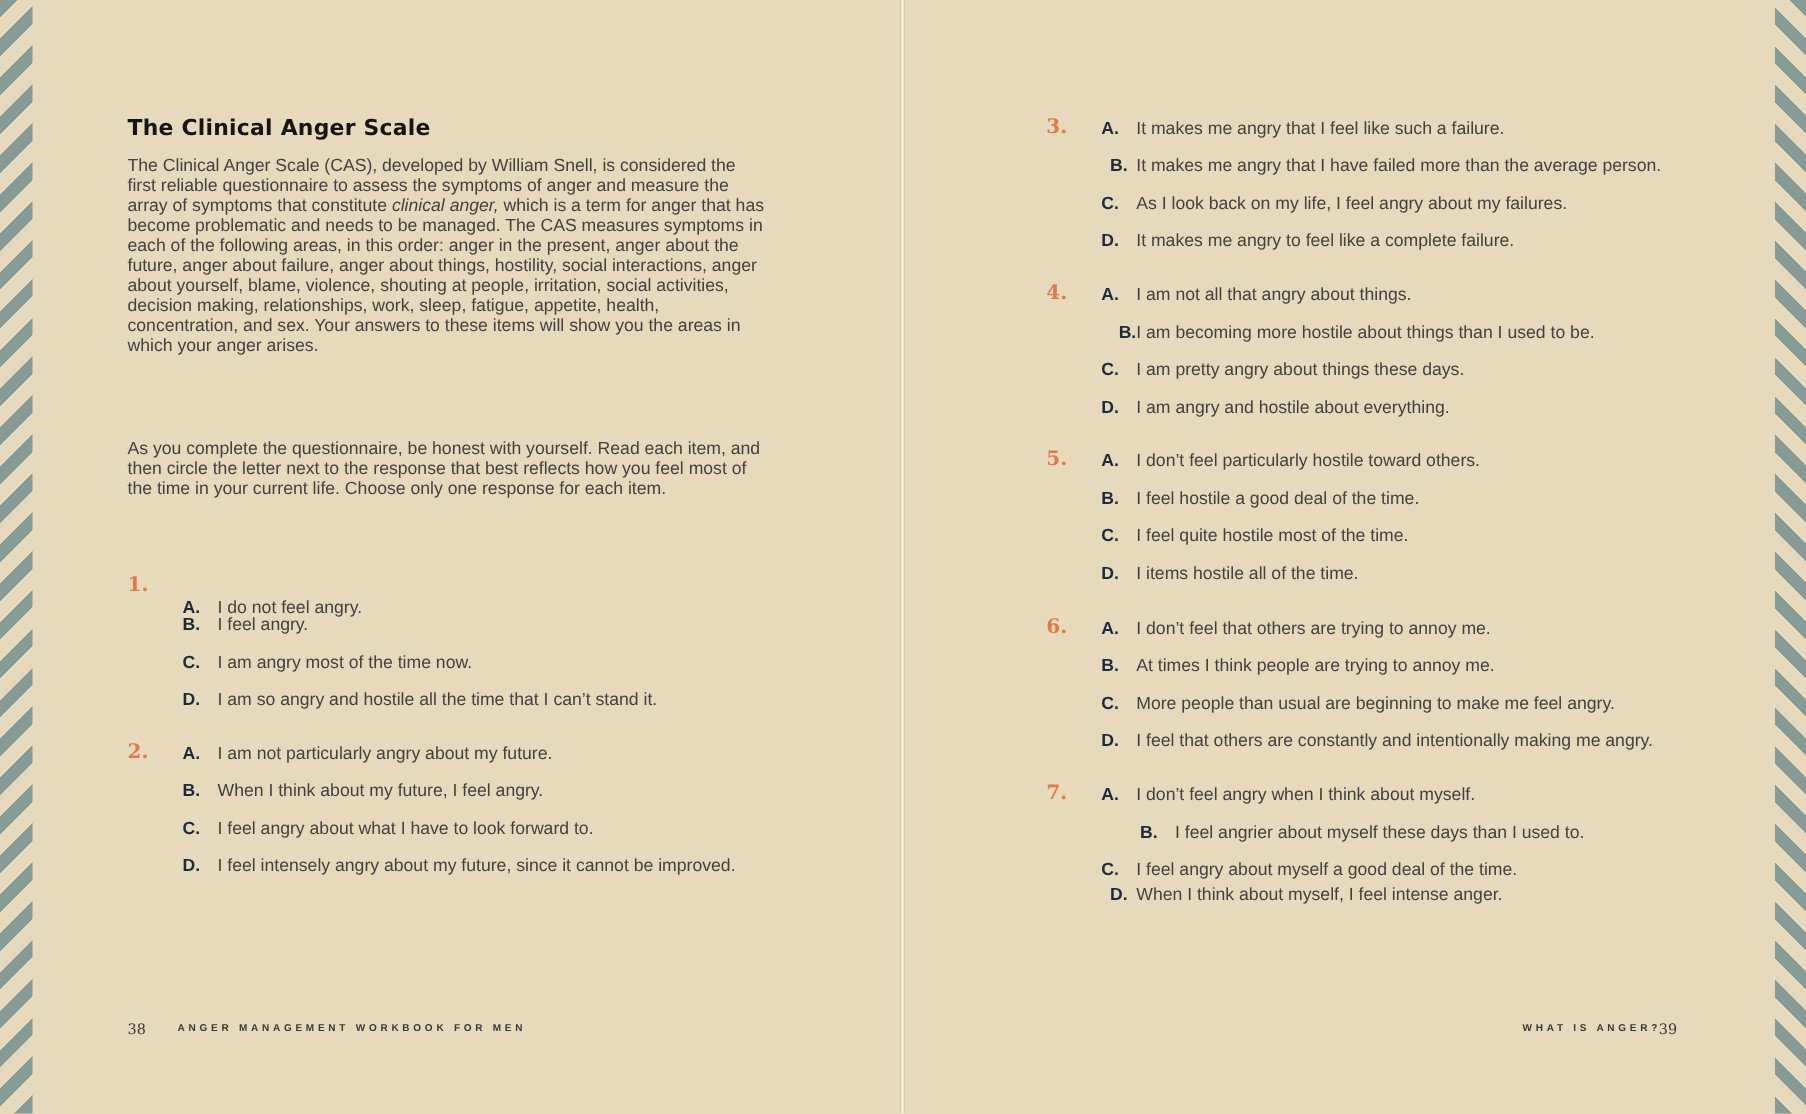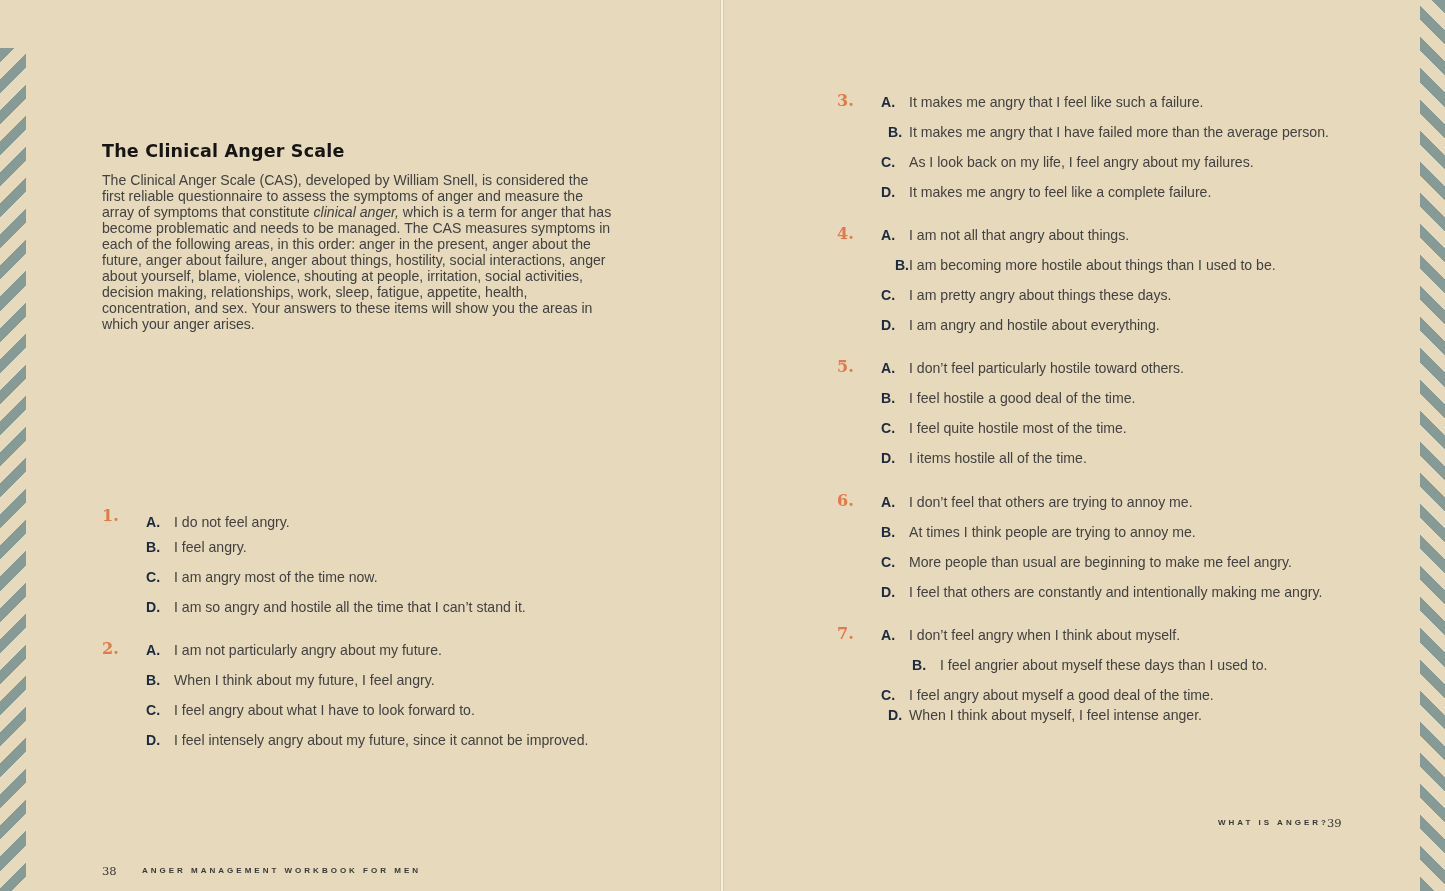--- a/index.html
+++ b/index.html
@@ -7,21 +7,20 @@
   body {
     background: #e6d9bc;
     font-family: "Liberation Sans", sans-serif;
     color: #3a3836;
     position: relative;
   }
   .spread { position: absolute; inset: 0; }
   .page {
     position: absolute; top: 0; height: 641px;
     background: #e6d9bc;
-    margin-top: 48px;
   }
   .page-left { left: 0; width: 720px; }
   .page-right { left: 724px; width: 721px; }
   .gutter {
     position: absolute; left: 720px; top: 0; width: 4px; height: 891px;
     background: #f6efe0;
     border-left: 1px solid #d9ccae;
     border-right: 1px solid #d9ccae;
   }
   .stripes {
@@ -89,24 +88,25 @@
 
 <div class="spread">
 
   <div class="page page-left">
     <div class="stripes stripes-left"></div>
 
     <h2 class="section-title">The Clinical Anger Scale</h2>
 
     <p class="body-text p1"><span>The Clinical Anger Scale (CAS), developed by William Snell, is considered the first reliable questionnaire to assess the symptoms of anger and measure the array of symptoms that constitute </span><em>clinical anger,</em><span> which is a term for anger that has become problematic and needs to be managed. The CAS measures symptoms in each of the following areas, in this order: anger in the present, anger about the future, anger about failure, anger about things, hostility, social interactions, anger about yourself, blame, violence, shouting at people, irritation, social activities, decision making, relationships, work, sleep, fatigue, appetite, health, concentration, and sex. Your answers to these items will show you the areas in which your anger arises.</span></p>
 
+    <p class="body-text p2">As you complete the questionnaire, be honest with yourself. Read each item, and then circle the letter next to the response that best reflects how you feel most of the time in your current life. Choose only one response for each item.</p>
 
     <div class="question" style="left:102px; top:461px;">
       <span class="q-num">1.</span>
-      <div class="opt" style="top:5px;"><span class="opt-letter">A.</span><span class="opt-text">I do not feel angry.</span></div>
+      <div class="opt" style="top:16px;"><span class="opt-letter">A.</span><span class="opt-text">I do not feel angry.</span></div>
       <div class="opt" style="top:30px;"><span class="opt-letter">B.</span><span class="opt-text">I feel angry.</span></div>
       <div class="opt" style="top:60px;"><span class="opt-letter">C.</span><span class="opt-text">I am angry most of the time now.</span></div>
       <div class="opt" style="top:90px;"><span class="opt-letter">D.</span><span class="opt-text">I am so angry and hostile all the time that I can’t stand it.</span></div>
     </div>
 
     <div class="question" style="left:102px; top:594px;">
       <span class="q-num">2.</span>
       <div class="opt" style="top:0px;"><span class="opt-letter">A.</span><span class="opt-text">I am not particularly angry about my future.</span></div>
       <div class="opt" style="top:30px;"><span class="opt-letter">B.</span><span class="opt-text">When I think about my future, I feel angry.</span></div>
       <div class="opt" style="top:60px;"><span class="opt-letter">C.</span><span class="opt-text">I feel angry about what I have to look forward to.</span></div>

